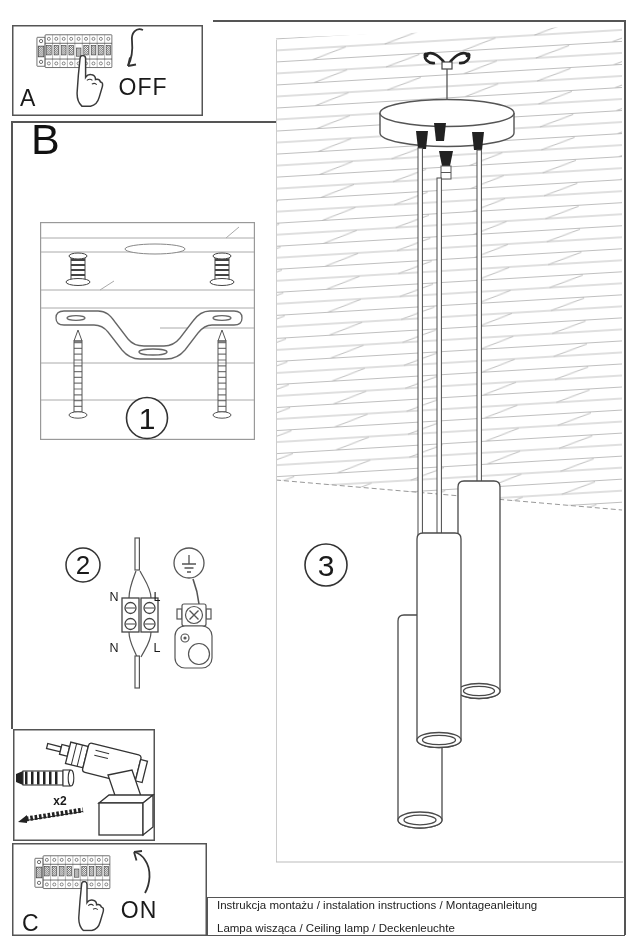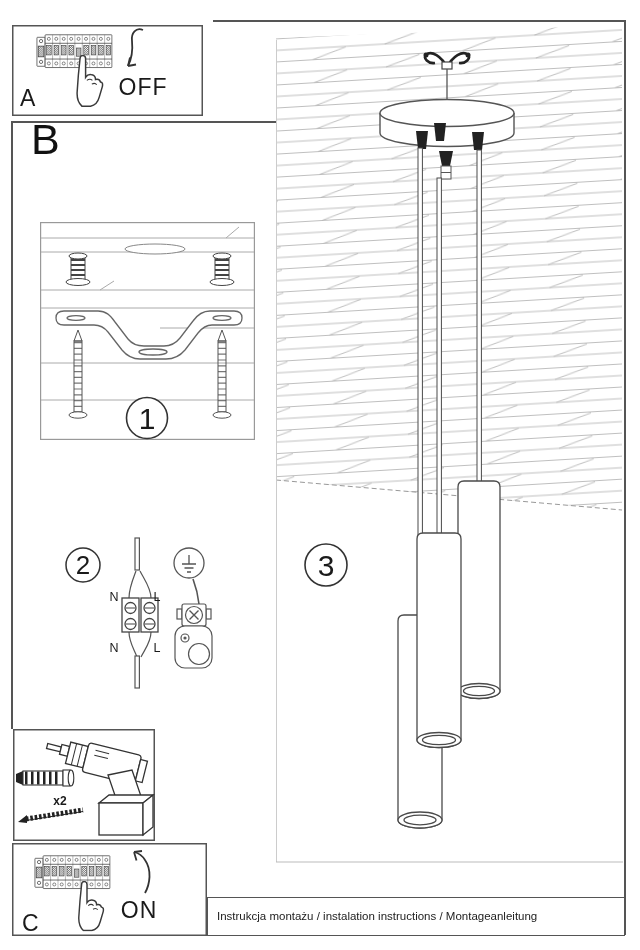--- a/index.html
+++ b/index.html
@@ -279,15 +279,16 @@
     <g fill="none" stroke="#333" stroke-width="1.8">
       <path d="M133,50 C138,41 140,27 133,17 C130,12 126,10 122,9"></path>
       <path d="M122,9 L130,8 M122,9 L124.5,17.5"></path>
     </g>
     <text class="onoff" x="127" y="75" text-anchor="middle">ON</text>
     <text class="biglabel" x="10" y="88">C</text>
   </svg>
 
   <div id="footer-box">
     <div>Instrukcja montażu / instalation instructions / Montageanleitung</div>
+    <div>Lampa wisząca / Ceiling lamp / Deckenleuchte</div>
   </div>
 
 </div>
 
 </body></html>

